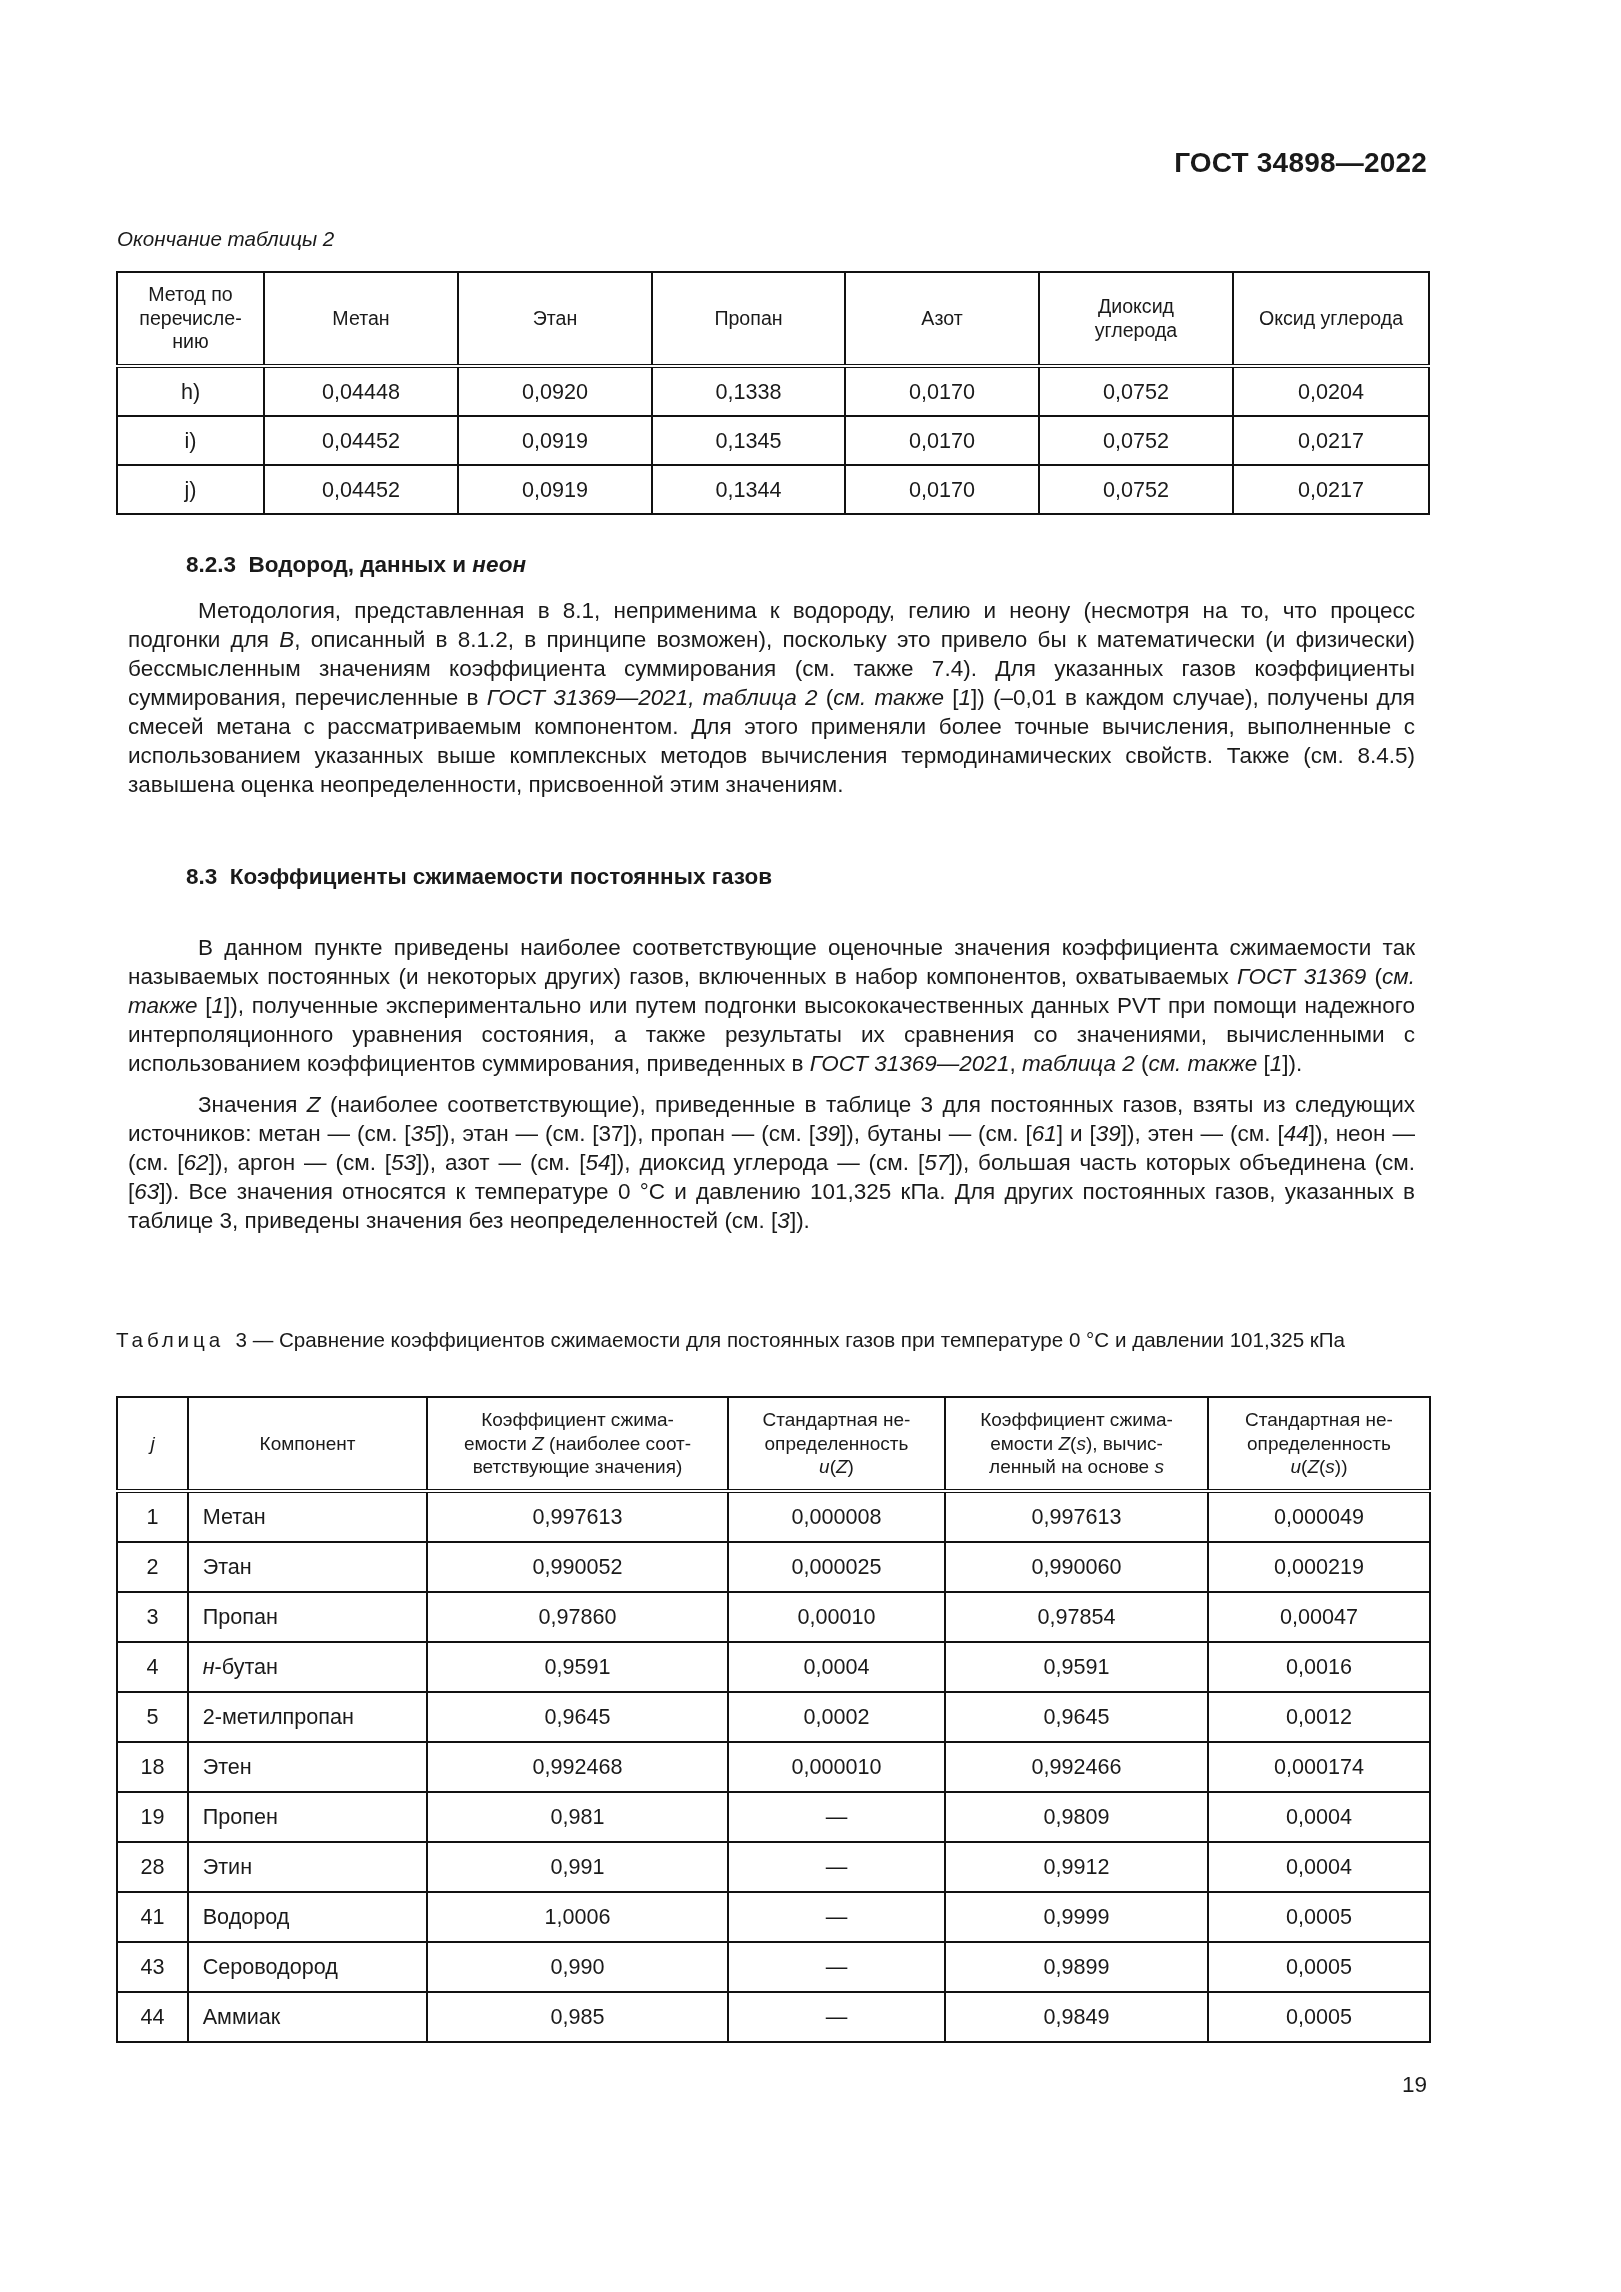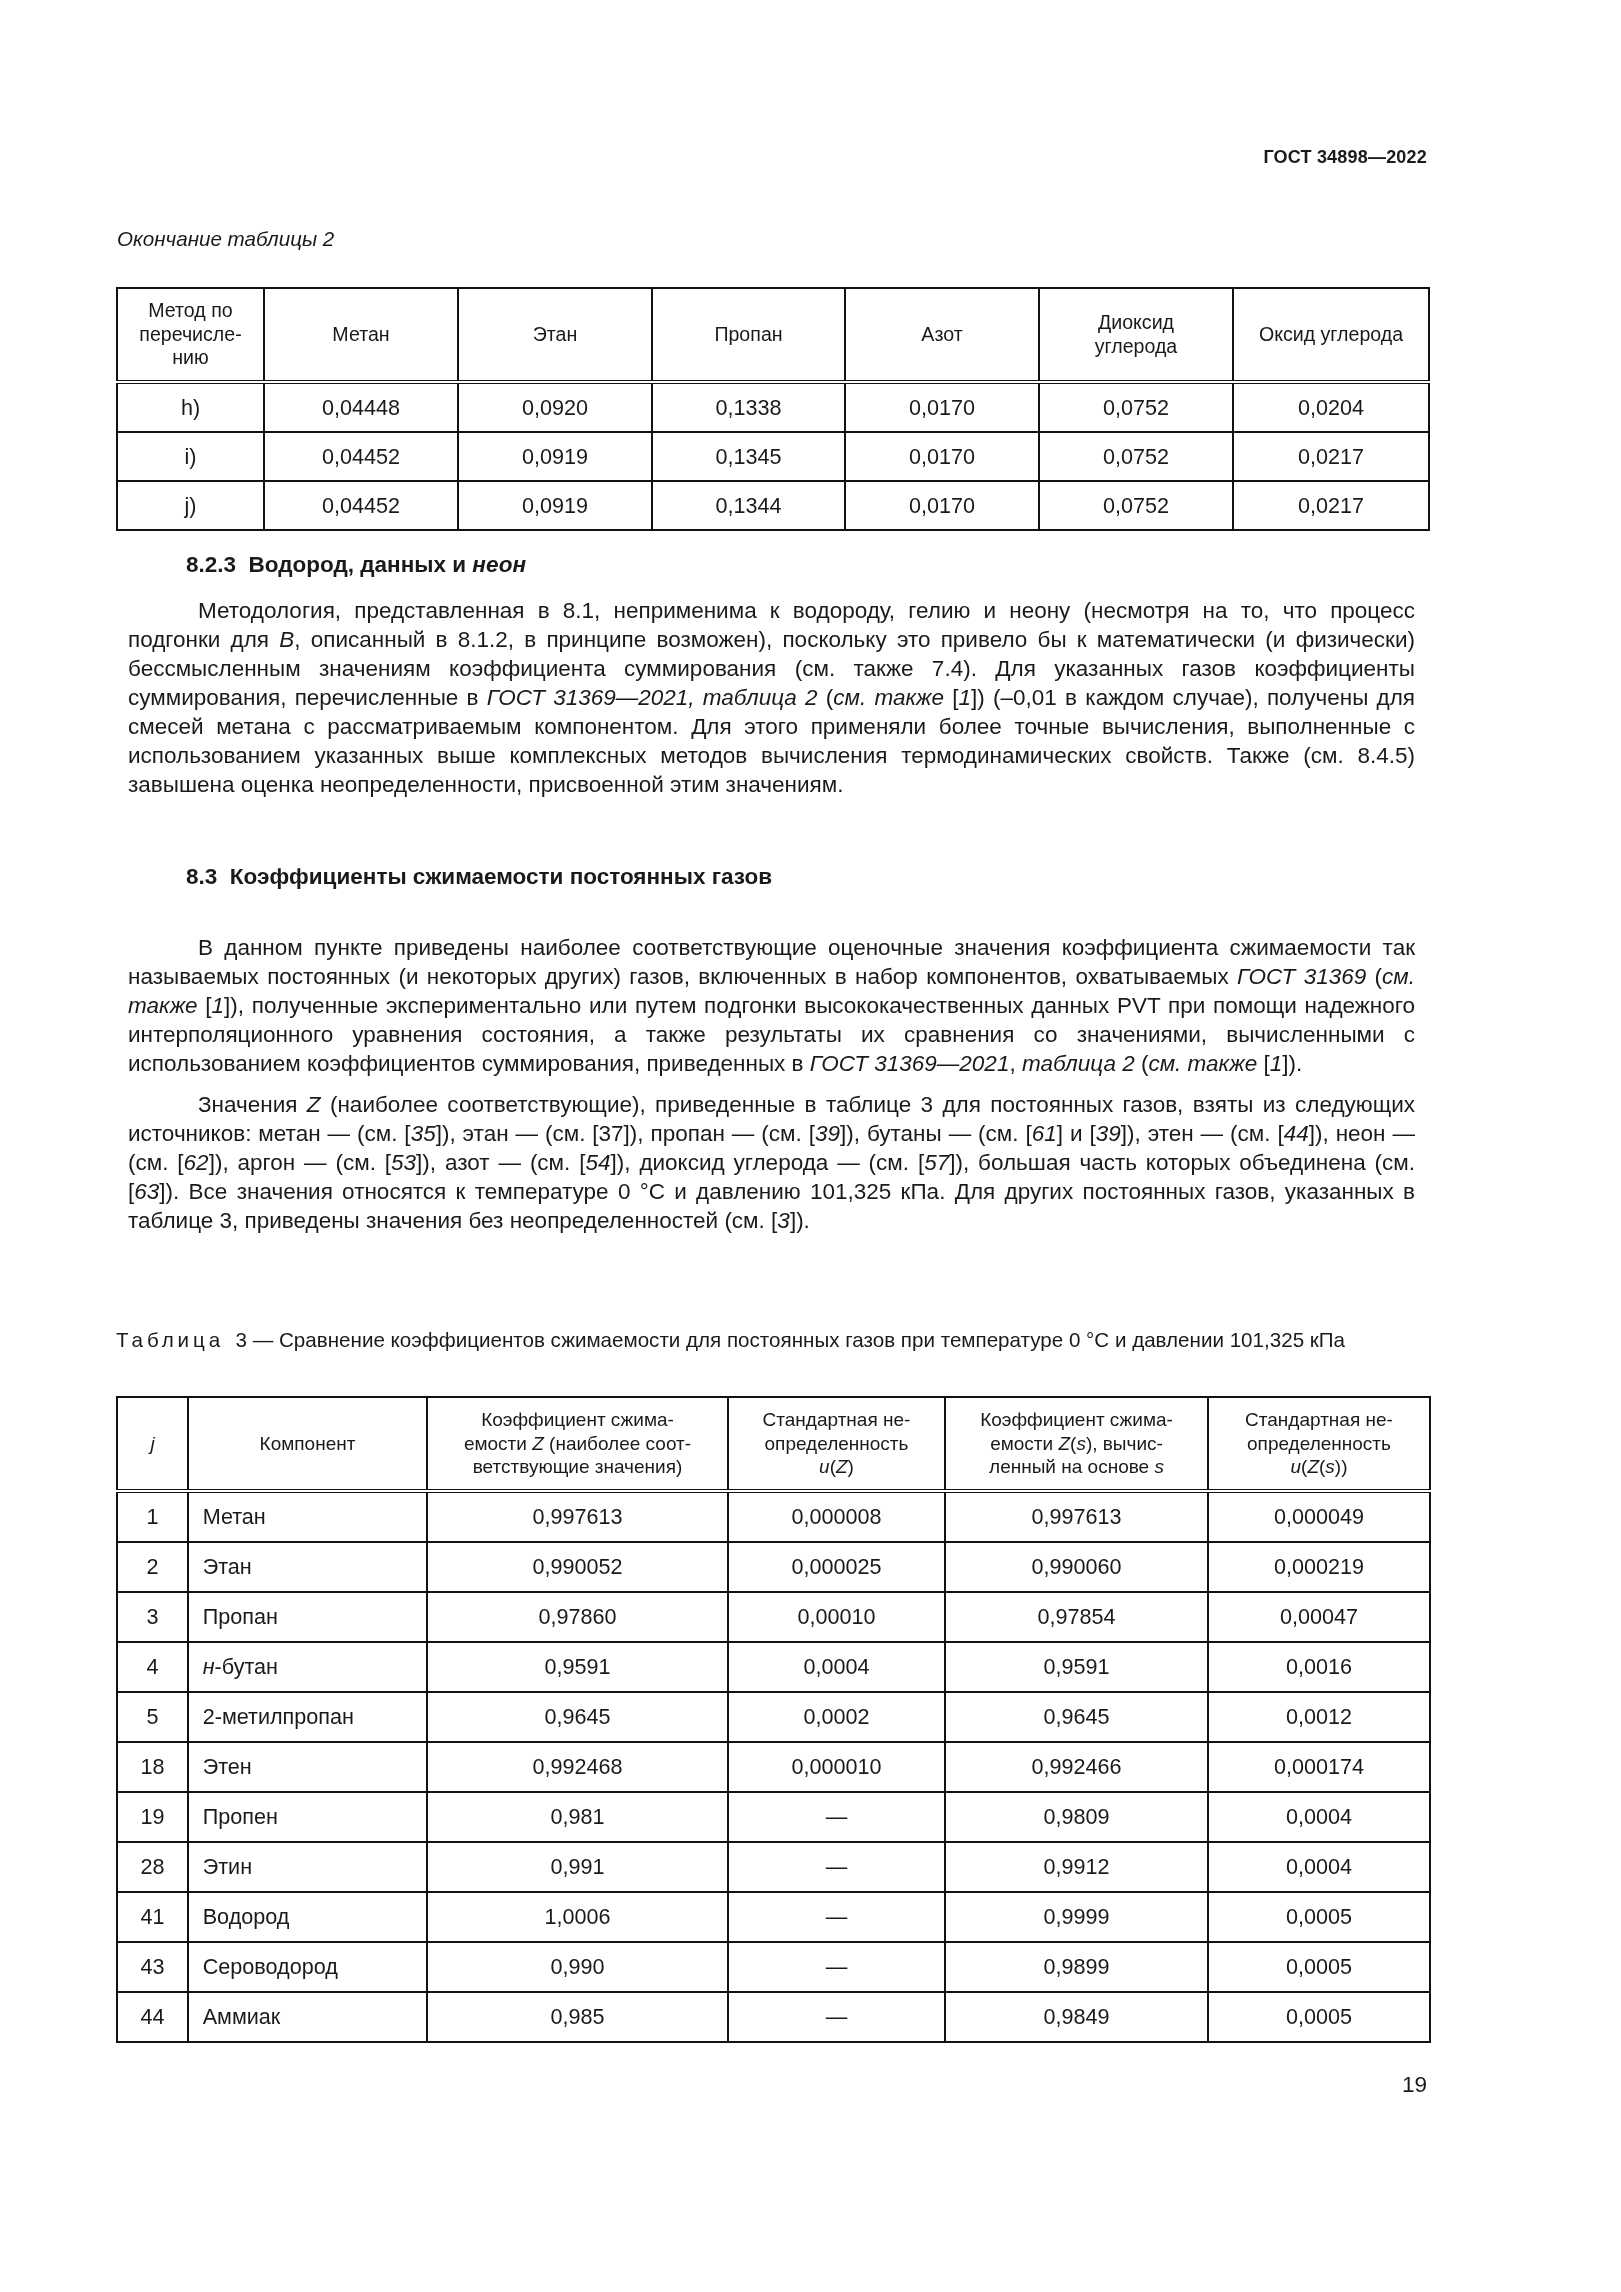--- a/index.html
+++ b/index.html
@@ -2,29 +2,29 @@
 <html><head>
 <meta charset="utf-8">
 <style>
   html, body { margin: 0; padding: 0; background: #ffffff; }
   body {
     width: 1621px; height: 2293px; position: relative; overflow: hidden;
     font-family: "Liberation Sans", "DejaVu Sans", sans-serif; color: #1a1a1a;
   }
   .page-header {
     position: absolute; right: 194px; top: 147px;
-    font-size: 18px; font-weight: bold; letter-spacing: 0.2px;
+    font-size: 28px; font-weight: bold; letter-spacing: 0.2px;
   }
   .caption-cont {
     position: absolute; left: 117px; top: 227px;
     font-size: 20.6px; font-style: italic;
   }
   table { border-collapse: collapse; position: absolute; table-layout: fixed; }
   td, th { border: 2px solid #111; text-align: center; vertical-align: middle; padding: 0 3.9px; font-weight: normal; }
-  .t2 { left: 116px; top: 271px; width: 1312px; font-size: 21.6px; margin-top: 16px; }
+  .t2 { left: 116px; top: 271px; width: 1312px; font-size: 21.6px; }
   .t2 th { height: 91px; font-size: 19.6px; line-height: 23.5px; }
   .t2 td { height: 47px; }
   .t2 thead tr th { border-bottom: 4.9px double #111; }
   .t3 { left: 116px; top: 1396px; width: 1312px; font-size: 21.6px; }
   .t3 th { height: 91px; font-size: 19px; line-height: 23.5px; margin-top: 44px; }
   .t3 td { height: 48px; }
   .t3 thead tr th { border-bottom: 4.9px double #111; }
   .t3 td.comp { text-align: left; padding-left: 13.7px; }
   .body-text {
     position: absolute; left: 116px; width: 1311px;

